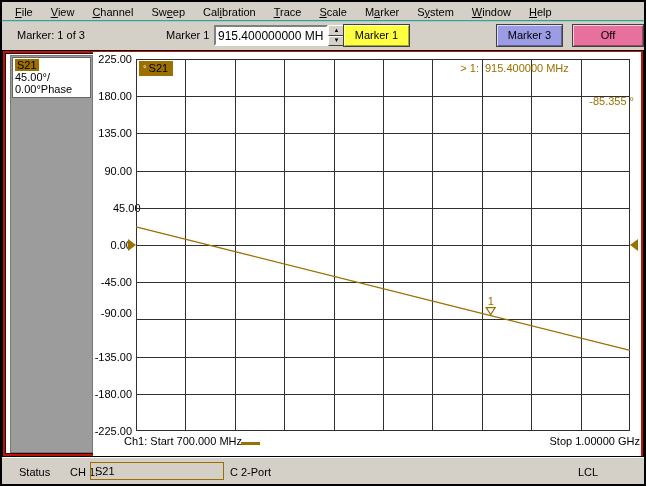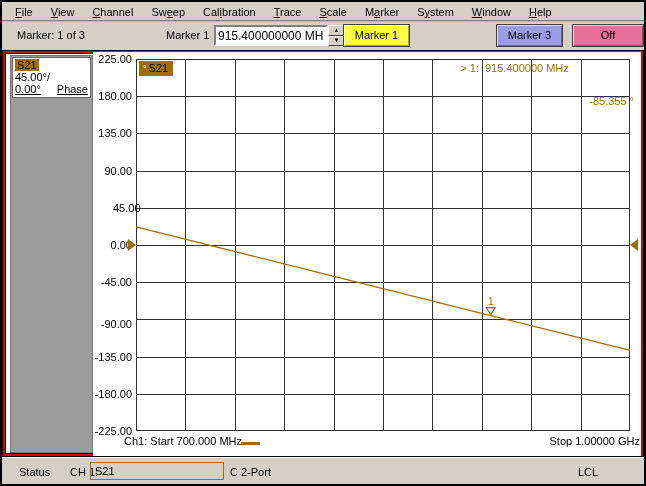--- a/index.html
+++ b/index.html
@@ -58,21 +58,21 @@
   }
   #sidebar{
     position:absolute;left:7px;top:4px;width:83px;height:398px;
     background:#9c9c9c;border:1px solid #777;
   }
   #trace-info{
     position:absolute;left:1px;top:1px;width:79px;height:41px;
     background:#fff;border:1px solid #666;padding:1px 2px;line-height:12px;
   }
   #trace-chip{background:#9c7000;color:#000;padding:0 2px;display:inline-block;}
-  .ti-row3{display:flex;justify-content:space-between;text-decoration:underline;}
+  .ti-row3{display:flex;}
   #chart-region{position:absolute;left:90px;top:1px;width:548px;height:404px;background:#fff;}
   
   #y-axis-labels{position:absolute;left:92px;top:57px;width:40px;height:372px;}
   .ytick{position:absolute;right:2px;width:40px;text-align:right;font-size:11px;color:#000;}
   #plot-svg{position:absolute;left:134px;top:57px;overflow:visible;}
   #trace-tab{
     position:absolute;left:137px;top:59px;background:#9c7000;color:#000;
     padding:1px 5px 2px 4px;font-size:11px;
   }
   #trace-tab .deg{color:#fff;font-size:9px;margin-right:2px;}
@@ -144,21 +144,21 @@
   </div>
 
   <div id="y-axis-labels">
       <div class="ytick" style="top: -6px;">225.00</div>
       <div class="ytick" style="top: 31.2px;">180.00</div>
       <div class="ytick" style="top: 68.4px;">135.00</div>
       <div class="ytick" style="top: 105.6px;">90.00</div>
       <div class="ytick" style="top: 142.8px; padding-left: 21px;">45.00</div>
       <div class="ytick" style="top: 180px;">0.00</div>
       <div class="ytick" style="top: 217.2px;">-45.00</div>
-      <div class="ytick" style="top: 259px; text-align: right;">-90.00</div>
+      <div class="ytick" style="top: 248px; text-align: right;">-90.00</div>
       <div class="ytick" style="top: 291.6px;">-135.00</div>
       <div class="ytick" style="top: 328.8px;">-180.00</div>
       <div class="ytick" style="top: 366px;">-225.00</div>
     </div>
 
   <svg id="plot-svg" width="494" height="372">
       <g>
         <line x1="0.5" y1="0" x2="0.5" y2="372" stroke="#303030" stroke-width="1"></line>
         <line x1="49.5" y1="0" x2="49.5" y2="372" stroke="#303030" stroke-width="1"></line>
         <line x1="99.5" y1="0" x2="99.5" y2="372" stroke="#303030" stroke-width="1"></line>

